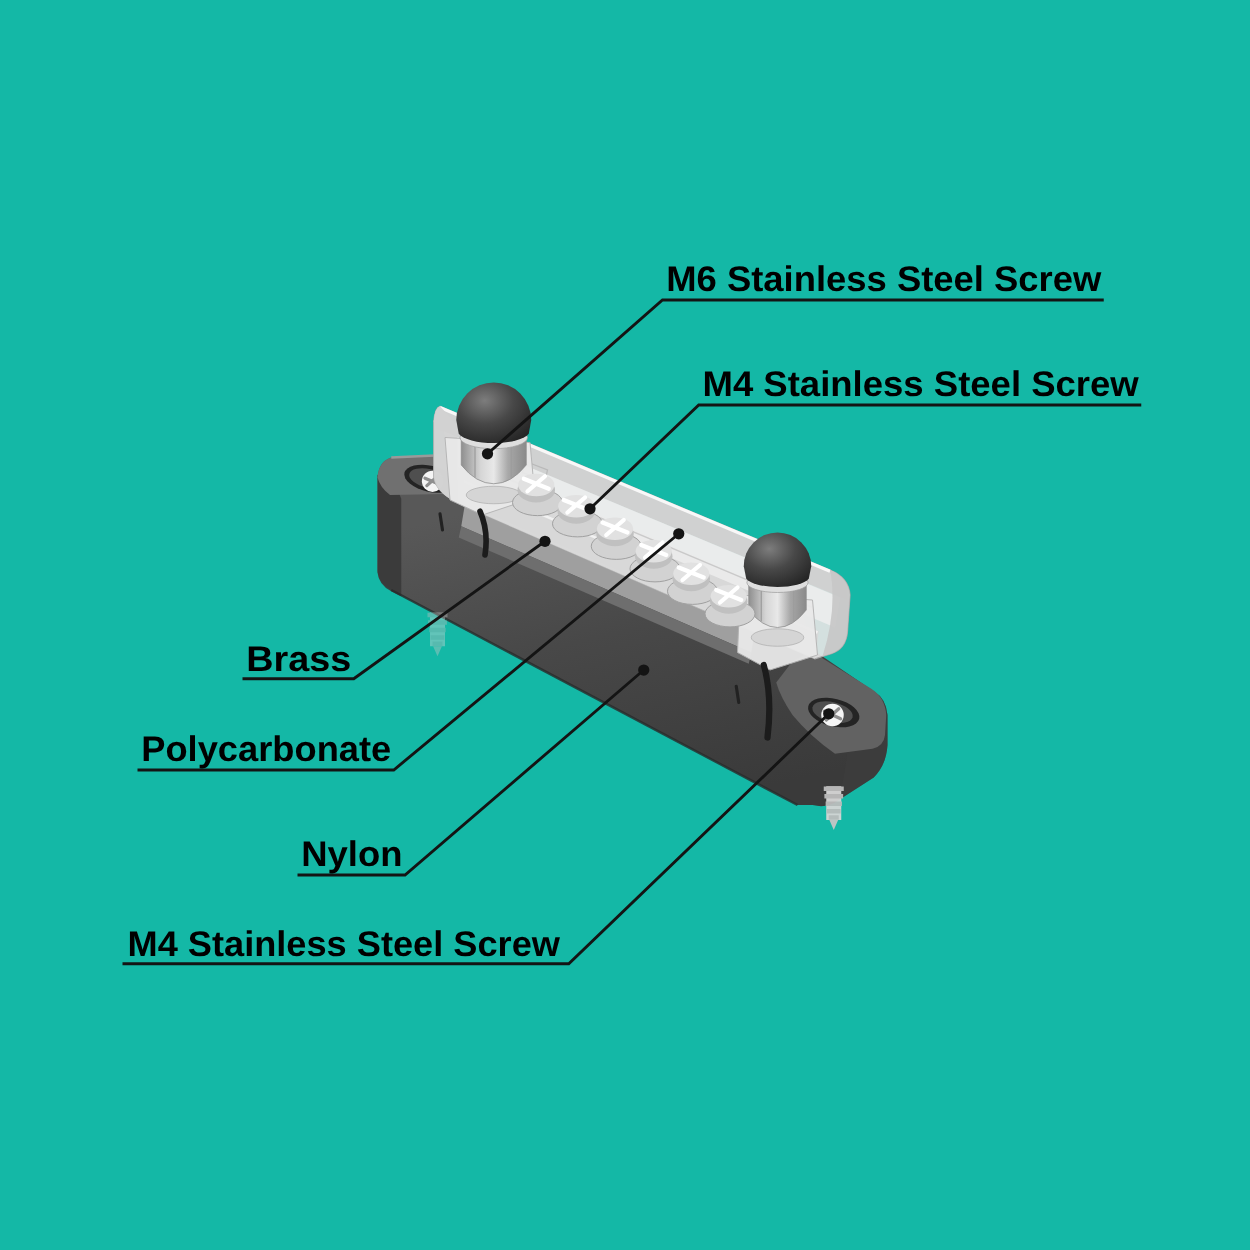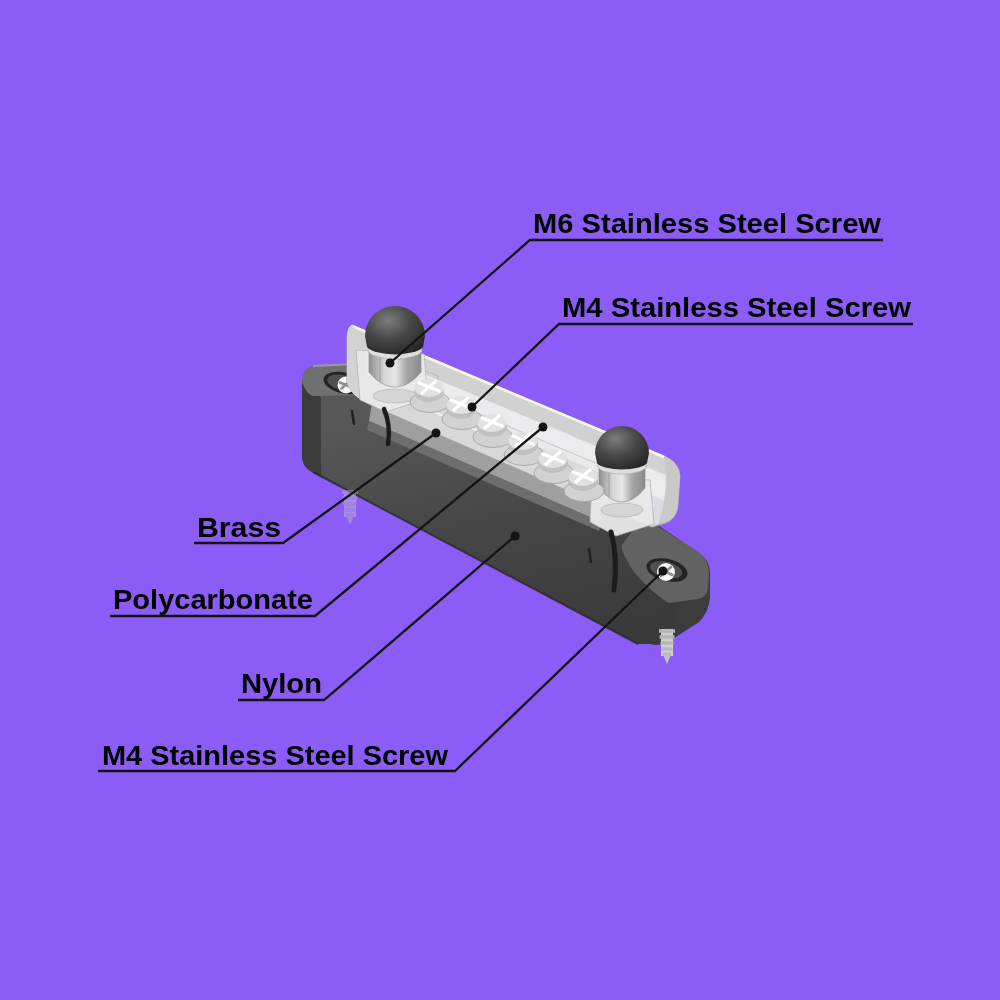--- a/index.html
+++ b/index.html
@@ -1,16 +1,16 @@
 <!DOCTYPE html>
 <html><head>
 <meta charset="utf-8">
 <style>
   html,body{margin:0;padding:0;background:#ffffff;}
-  .canvas{position:relative;width:1000px;height:1000px;background:#8b5cf6;overflow:hidden;
+  .canvas{position:relative;width:1000px;height:1000px;background:#14b8a6;overflow:hidden;
           font-family:"Liberation Sans", sans-serif;}
   svg{display:block;}
   .callout-text{font-family:"Liberation Sans", sans-serif;font-weight:bold;font-size:28.5px;fill:#000000;}
   .callout-line{stroke:#141414;stroke-width:2.3;fill:none;}
   .callout-dot{fill:#141414;stroke:none;}
 </style>
 </head>
 <body>
 
 <div class="canvas">

